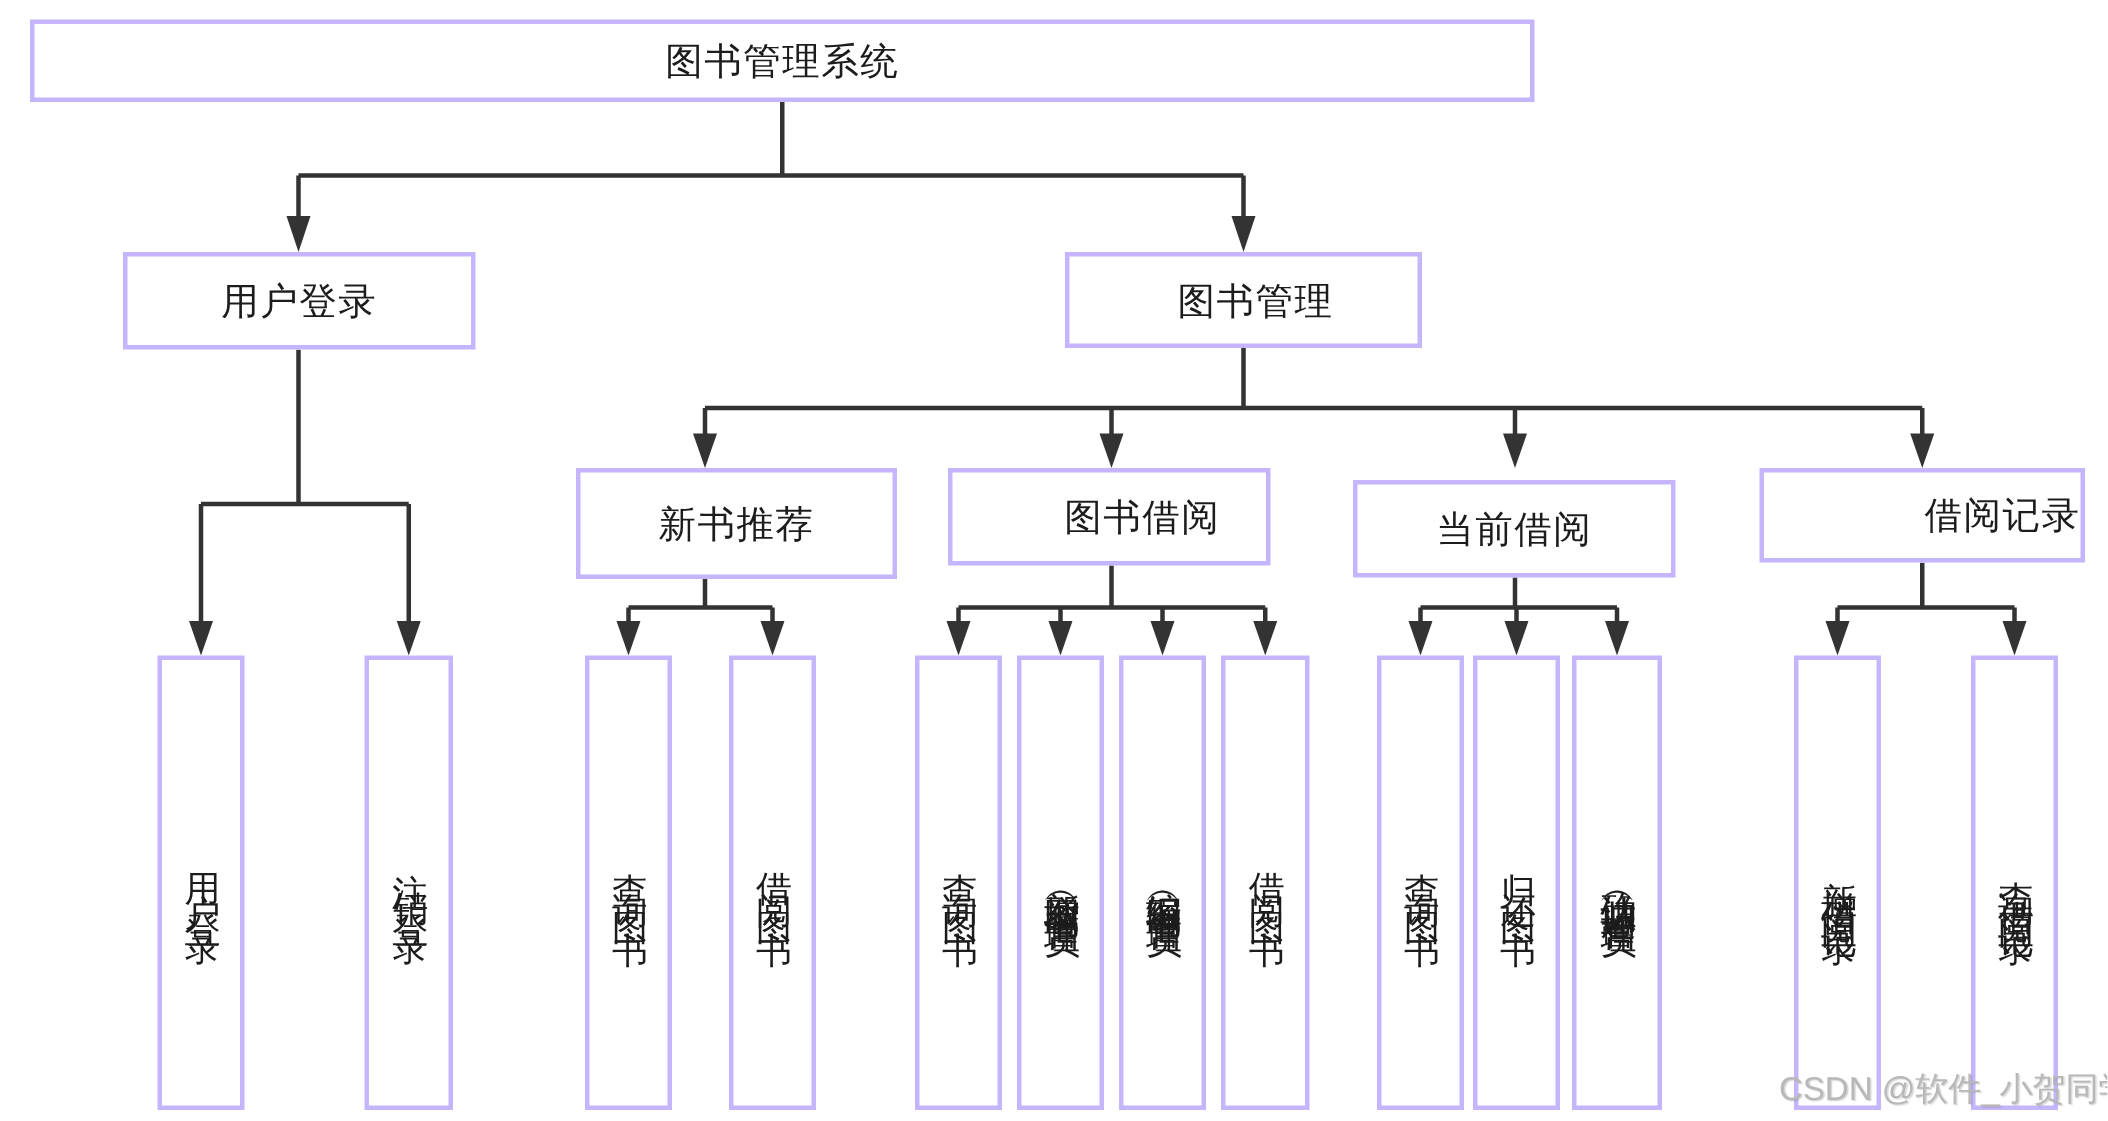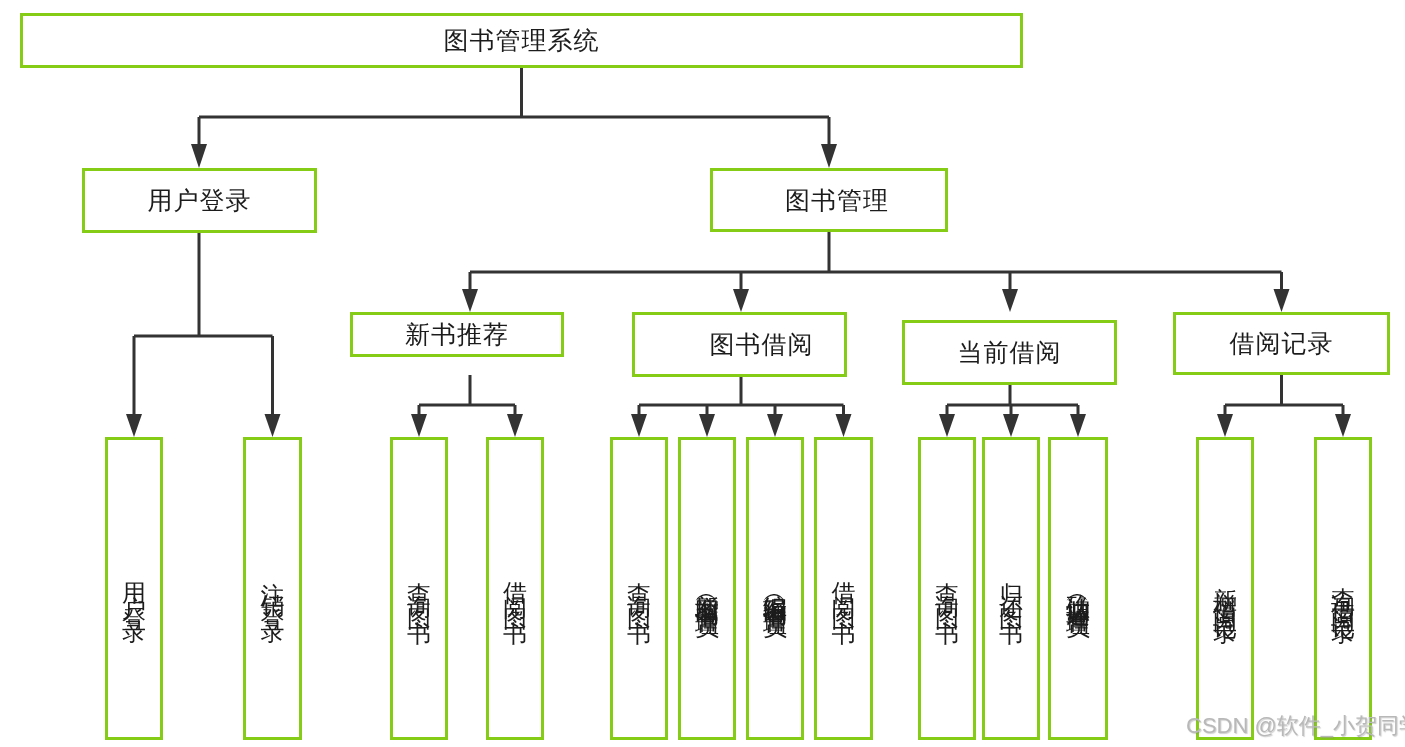--- a/index.html
+++ b/index.html
@@ -7,21 +7,21 @@
     position:relative;
     width:1405px;height:747px;
     background:#ffffff;
     font-family:"Liberation Sans","DejaVu Sans",sans-serif;
     overflow:hidden;
   }
   #wires{position:absolute;left:0;top:0;width:1405px;height:747px;}
   .node{
     position:absolute;
     box-sizing:border-box;
-    border:3px solid #84cc16;
+    border:3px solid #c4b5fd;
     background:#ffffff;
     display:flex;
     align-items:center;
     justify-content:center;
     color:#1c1c1c;
   }
   .hlabel{font-size:25px;letter-spacing:1px;white-space:nowrap;}
   .vnode{flex-direction:column;}
   .vlabel{
     writing-mode:vertical-rl;
@@ -91,30 +91,30 @@
     <span class="hlabel">图书管理系统</span>
   </div>
 
   <div class="node" style="left:82px;top:168px;width:235px;height:65px;">
     <span class="hlabel">用户登录</span>
   </div>
   <div class="node" style="left:710px;top:168px;width:238px;height:64px;padding-left:16px;">
     <span class="hlabel">图书管理</span>
   </div>
 
-  <div class="node" style="left:350px;top:312px;width:214px;height:45px;">
+  <div class="node" style="left:384px;top:312px;width:214px;height:74px;">
     <span class="hlabel">新书推荐</span>
   </div>
   <div class="node" style="left:632px;top:312px;width:215px;height:65px;padding-left:44px;">
     <span class="hlabel">图书借阅</span>
   </div>
   <div class="node" style="left:902px;top:320px;width:215px;height:65px;">
     <span class="hlabel">当前借阅</span>
   </div>
-  <div class="node" style="left:1173px;top:312px;width:217px;height:63px;">
+  <div class="node" style="left:1173px;top:312px;width:217px;height:63px;justify-content:flex-end;">
     <span class="hlabel">借阅记录</span>
   </div>
 
   <div class="node vnode" style="left:105px;top:437px;width:58px;height:303px;">
     <span class="vlabel">用户登录</span>
   </div>
   <div class="node vnode" style="left:243px;top:437px;width:59px;height:303px;">
     <span class="vlabel">注销登录</span>
   </div>
 

